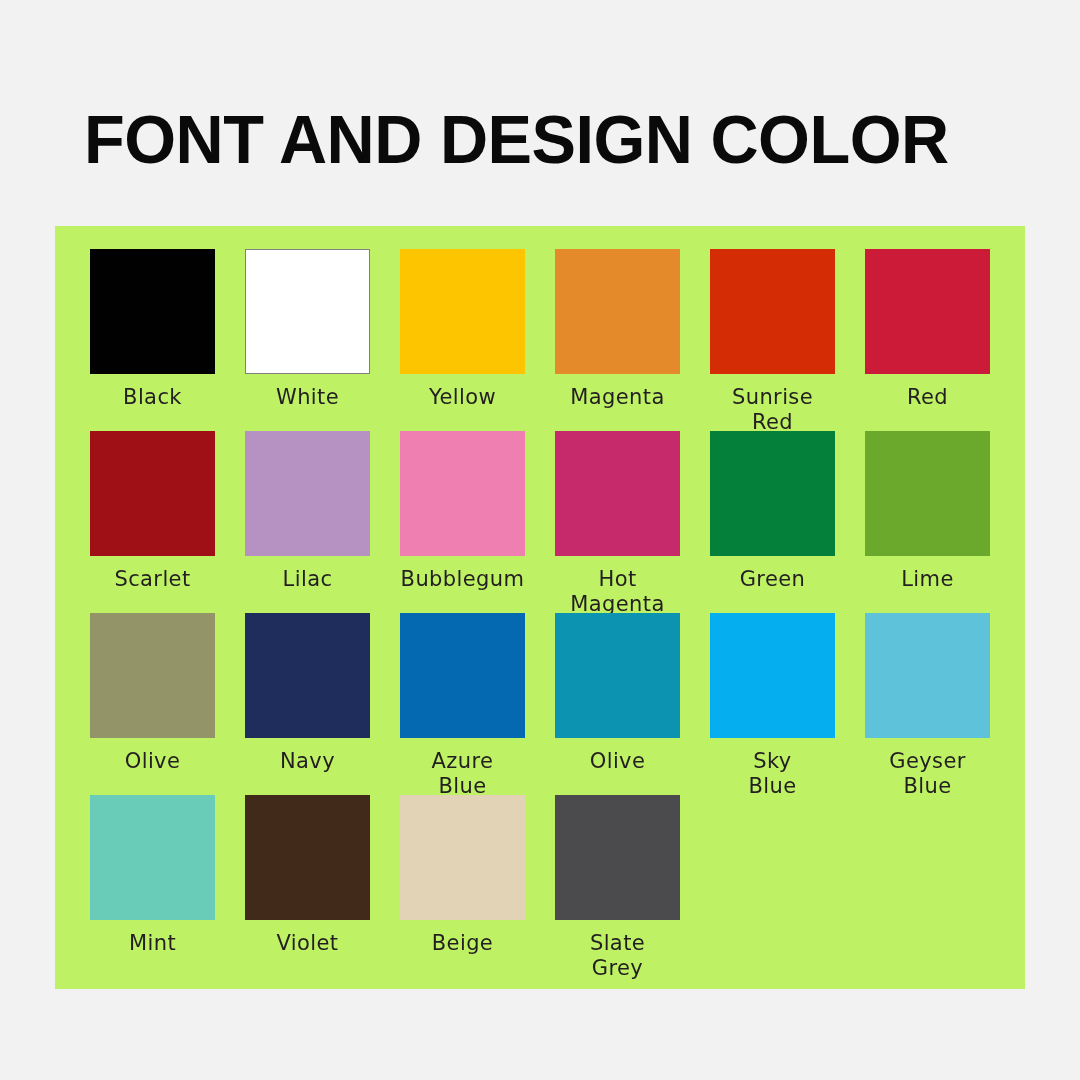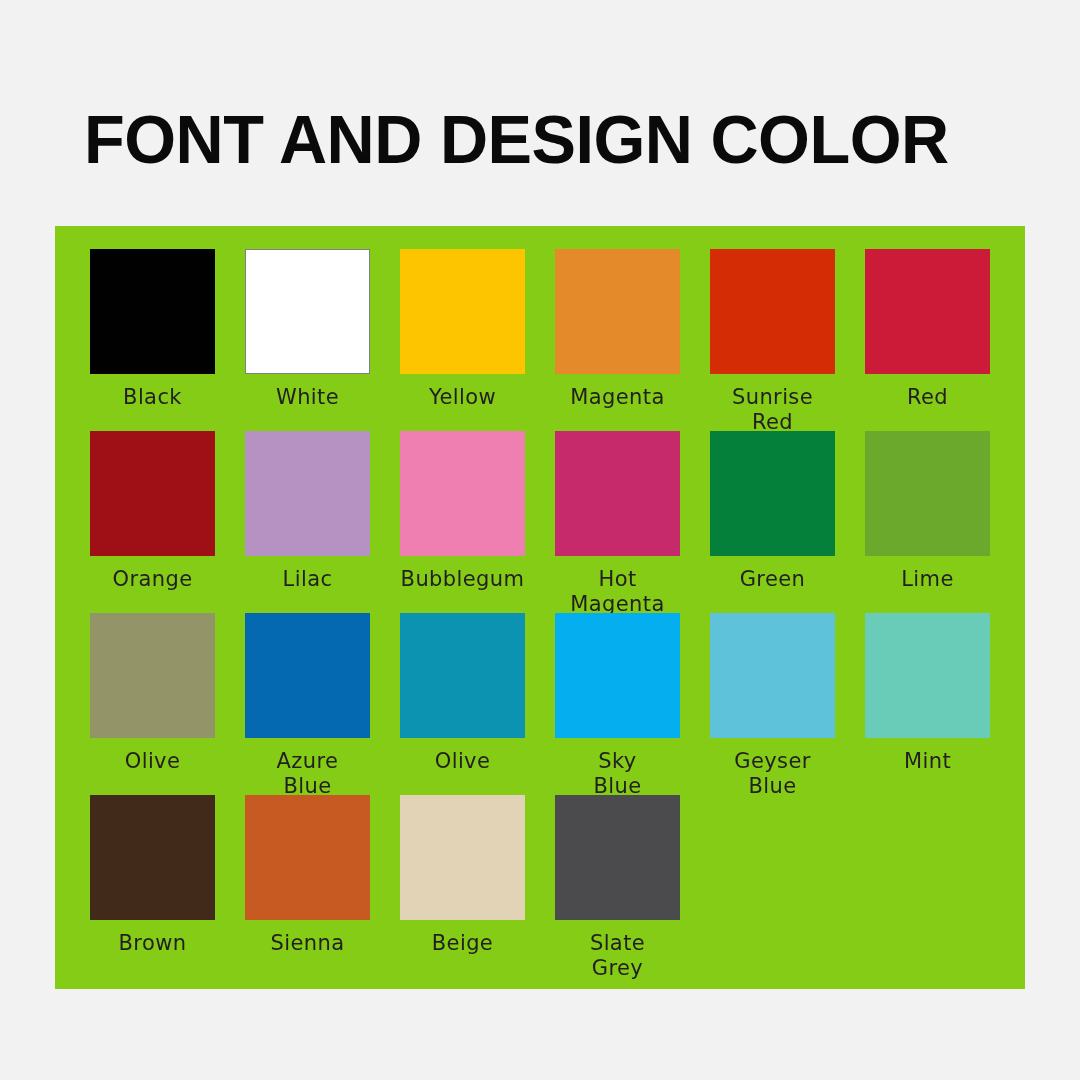--- a/index.html
+++ b/index.html
@@ -37,21 +37,21 @@
     transform-origin: left center;
     white-space: nowrap;
   }
 
   .swatch-card {
     position: absolute;
     left: 55px;
     top: 226px;
     width: 970px;
     height: 763px;
-    background: #84cc16;
+    background: #bef264;
     box-sizing: border-box;
   }
 
   .swatch-grid {
     position: absolute;
     left: 35px;
     top: 23px;
     width: 900px;
     height: 730px;
     display: grid;
@@ -125,21 +125,21 @@
           <div class="swatch-chip" style="background: rgb(212, 45, 6);"></div>
           <div class="swatch-label two-line">Sunrise
 Red</div>
         </div>
         <div class="swatch-cell">
           <div class="swatch-chip" style="background: rgb(204, 27, 56);"></div>
           <div class="swatch-label">Red</div>
         </div>
         <div class="swatch-cell">
           <div class="swatch-chip" style="background: rgb(158, 16, 21);"></div>
-          <div class="swatch-label">Orange</div>
+          <div class="swatch-label">Scarlet</div>
         </div>
         <div class="swatch-cell">
           <div class="swatch-chip" style="background: rgb(181, 146, 194);"></div>
           <div class="swatch-label">Lilac</div>
         </div>
         <div class="swatch-cell">
           <div class="swatch-chip" style="background: rgb(238, 127, 176);"></div>
           <div class="swatch-label">Bubblegum</div>
         </div>
         <div class="swatch-cell">
@@ -153,20 +153,24 @@
         </div>
         <div class="swatch-cell">
           <div class="swatch-chip" style="background: rgb(106, 169, 44);"></div>
           <div class="swatch-label">Lime</div>
         </div>
         <div class="swatch-cell">
           <div class="swatch-chip" style="background: rgb(147, 148, 104);"></div>
           <div class="swatch-label">Olive</div>
         </div>
         <div class="swatch-cell">
+          <div class="swatch-chip" style="background: rgb(31, 45, 92);"></div>
+          <div class="swatch-label">Navy</div>
+        </div>
+        <div class="swatch-cell">
           <div class="swatch-chip" style="background: rgb(4, 105, 176);"></div>
           <div class="swatch-label two-line">Azure
 Blue</div>
         </div>
         <div class="swatch-cell">
           <div class="swatch-chip" style="background: rgb(12, 147, 178);"></div>
           <div class="swatch-label">Olive</div>
         </div>
         <div class="swatch-cell">
           <div class="swatch-chip" style="background: rgb(4, 174, 239);"></div>
@@ -177,25 +181,21 @@
           <div class="swatch-chip" style="background: rgb(93, 194, 218);"></div>
           <div class="swatch-label two-line">Geyser
 Blue</div>
         </div>
         <div class="swatch-cell">
           <div class="swatch-chip" style="background: rgb(104, 204, 184);"></div>
           <div class="swatch-label">Mint</div>
         </div>
         <div class="swatch-cell">
           <div class="swatch-chip" style="background: rgb(66, 42, 27);"></div>
-          <div class="swatch-label">Brown</div>
-        </div>
-        <div class="swatch-cell">
-          <div class="swatch-chip" style="background: rgb(199, 90, 35);"></div>
-          <div class="swatch-label">Sienna</div>
+          <div class="swatch-label">Violet</div>
         </div>
         <div class="swatch-cell">
           <div class="swatch-chip" style="background: rgb(227, 211, 182);"></div>
           <div class="swatch-label">Beige</div>
         </div>
         <div class="swatch-cell">
           <div class="swatch-chip" style="background: rgb(75, 75, 77);"></div>
           <div class="swatch-label two-line">Slate
 Grey</div>
         </div>

